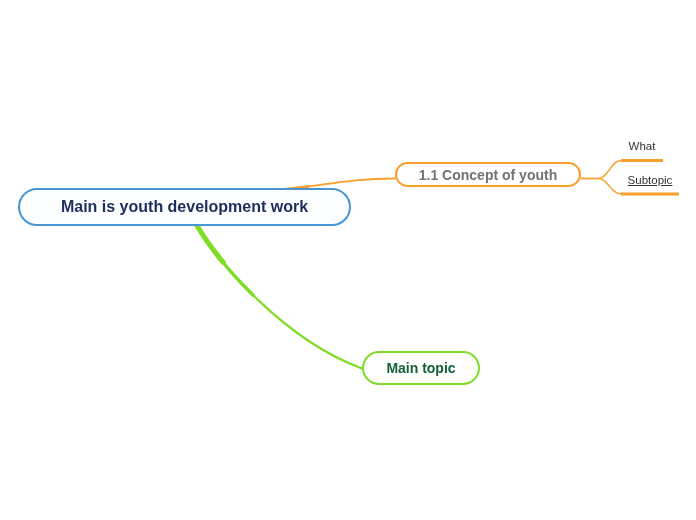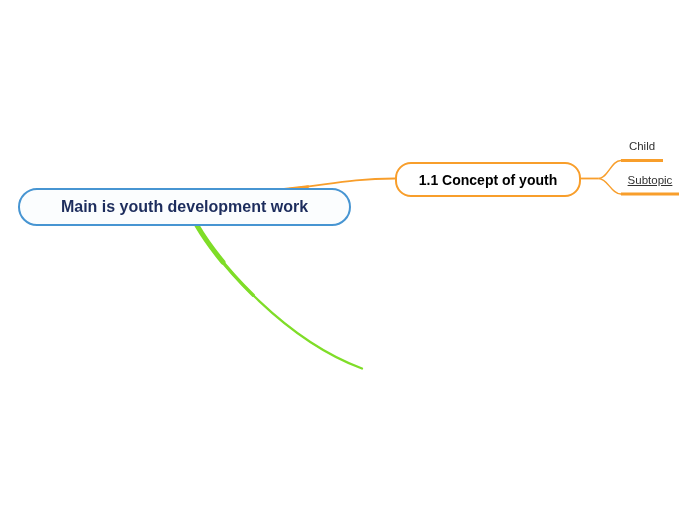--- a/index.html
+++ b/index.html
@@ -41,24 +41,24 @@
     border-radius: 19px;
     background: #fbfdfe;
     color: #1d2d5d;
     font-size: 16px;
     font-weight: bold;
   }
   .node-concept {
     left: 395px;
     top: 162px;
     width: 186px;
-    height: 35px;
+    height: 25px;
     border: 2px solid #f89e2b;
     border-radius: 16px;
-    color: #000000;
+    color: #737373;
     font-size: 14px;
     font-weight: bold;
   }
   .node-main {
     left: 362px;
     top: 351px;
     width: 118px;
     height: 34px;
     border: 2px solid #7fdd28;
     border-radius: 17px;
@@ -110,18 +110,19 @@
 
     <path d="M 197,225.5 C 220,265 285,340 362,368.5" fill="none" stroke="#7fdd28" stroke-width="5" stroke-linecap="round" stroke-dasharray="45 500"></path>
     <path d="M 197,225.5 C 220,265 285,340 362,368.5" fill="none" stroke="#7fdd28" stroke-width="3.4" stroke-linecap="round" stroke-dasharray="90 500"></path>
     <path d="M 197,225.5 C 220,265 285,340 362,368.5" fill="none" stroke="#7fdd28" stroke-width="2.2" stroke-linecap="round"></path>
   </svg>
 
   <div class="node node-root">Main is youth development work</div>
 
   <div class="node node-concept">1.1 Concept of youth</div>
 
-  <div class="leaf-label leaf-child">Child</div>
+  <div class="leaf-label leaf-child">What</div>
 
   <div class="leaf-label leaf-subtopic">Subtopic</div>
 
+  <div class="node node-main">Main topic</div>
 
 </div>
 
 </body></html>

